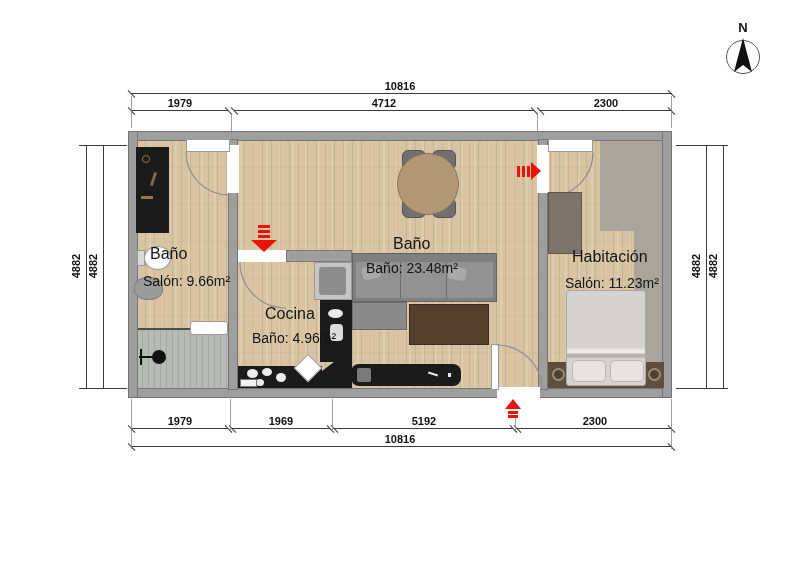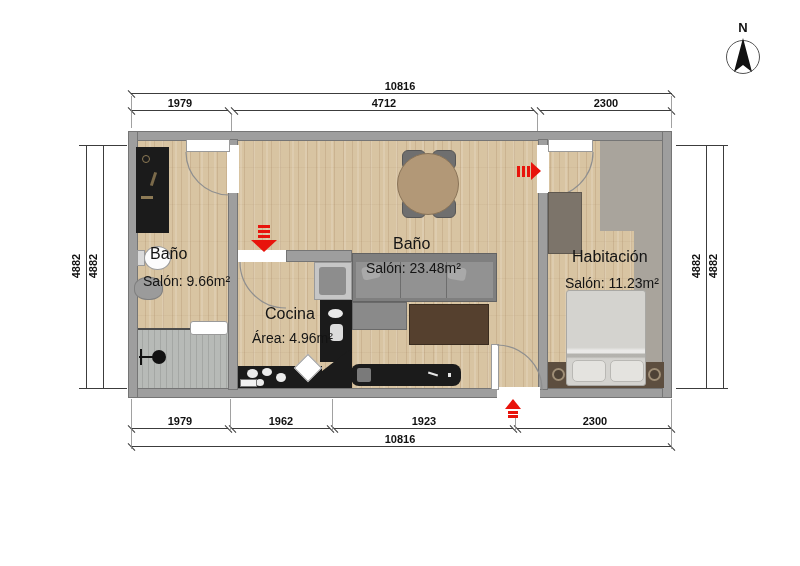--- a/index.html
+++ b/index.html
@@ -147,23 +147,23 @@
   <div class="abs rbar" style="left:527px;top:166px;width:3px;height:11px;z-index:6;"></div>
   <div class="abs tri-right" style="left:531px;top:162px;z-index:6;"></div>
 
   <div class="abs tri-up" style="left:505px;top:399px;z-index:6;"></div>
   <div class="abs rbar" style="left:508px;top:411px;width:10px;height:3px;z-index:6;"></div>
   <div class="abs rbar" style="left:508px;top:415px;width:10px;height:3px;z-index:6;"></div>
 
   <div class="abs room-name" style="left:150px;top:245px;">Baño</div>
   <div class="abs room-area" style="left:143px;top:273px;">Salón: 9.66m²</div>
   <div class="abs room-name" style="left:265px;top:305px;">Cocina</div>
-  <div class="abs room-area" style="left:252px;top:330px;">Área: 4.96m²</div>
+  <div class="abs room-area" style="left:252px;top:330px;">Baño: 4.96m²</div>
   <div class="abs room-name" style="left:393px;top:235px;">Baño</div>
-  <div class="abs room-area" style="left:366px;top:260px;">Salón: 23.48m²</div>
+  <div class="abs room-area" style="left:366px;top:260px;">Baño: 23.48m²</div>
   <div class="abs room-name" style="left:572px;top:248px;">Habitación</div>
   <div class="abs room-area" style="left:565px;top:275px;">Salón: 11.23m²</div>
 
 
   <div class="abs dline" style="left:131px;top:93px;width:541px;height:1px;"></div>
   <div class="abs slash" style="left:131px;top:89px;"></div>
   <div class="abs slash" style="left:671px;top:89px;"></div>
   <div class="abs dim-label" style="left:360px;top:80px;width:80px;">10816</div>
 
   <div class="abs dline" style="left:131px;top:110px;width:97px;height:1px;"></div>
@@ -189,22 +189,22 @@
   <div class="abs dline" style="left:517px;top:428px;width:155px;height:1px;"></div>
   <div class="abs slash" style="left:131px;top:424px;"></div>
   <div class="abs slash" style="left:228px;top:424px;"></div>
   <div class="abs slash" style="left:232px;top:424px;"></div>
   <div class="abs slash" style="left:330px;top:424px;"></div>
   <div class="abs slash" style="left:334px;top:424px;"></div>
   <div class="abs slash" style="left:513px;top:424px;"></div>
   <div class="abs slash" style="left:517px;top:424px;"></div>
   <div class="abs slash" style="left:671px;top:424px;"></div>
   <div class="abs dim-label" style="left:140px;top:415px;width:80px;">1979</div>
-  <div class="abs dim-label" style="left:241px;top:415px;width:80px;">1962</div>
-  <div class="abs dim-label" style="left:384px;top:415px;width:80px;">1923</div>
+  <div class="abs dim-label" style="left:241px;top:415px;width:80px;">1969</div>
+  <div class="abs dim-label" style="left:384px;top:415px;width:80px;">5192</div>
   <div class="abs dim-label" style="left:555px;top:415px;width:80px;">2300</div>
   <div class="abs dline" style="left:131px;top:446px;width:541px;height:1px;"></div>
   <div class="abs slash" style="left:131px;top:442px;"></div>
   <div class="abs slash" style="left:671px;top:442px;"></div>
   <div class="abs dim-label" style="left:360px;top:433px;width:80px;">10816</div>
   <div class="abs ext" style="left:131px;top:399px;width:1px;height:50px;"></div>
   <div class="abs ext" style="left:671px;top:399px;width:1px;height:50px;"></div>
   <div class="abs ext" style="left:230px;top:399px;width:1px;height:32px;"></div>
   <div class="abs ext" style="left:332px;top:399px;width:1px;height:32px;"></div>
   <div class="abs ext" style="left:515px;top:418px;width:1px;height:13px;"></div>

